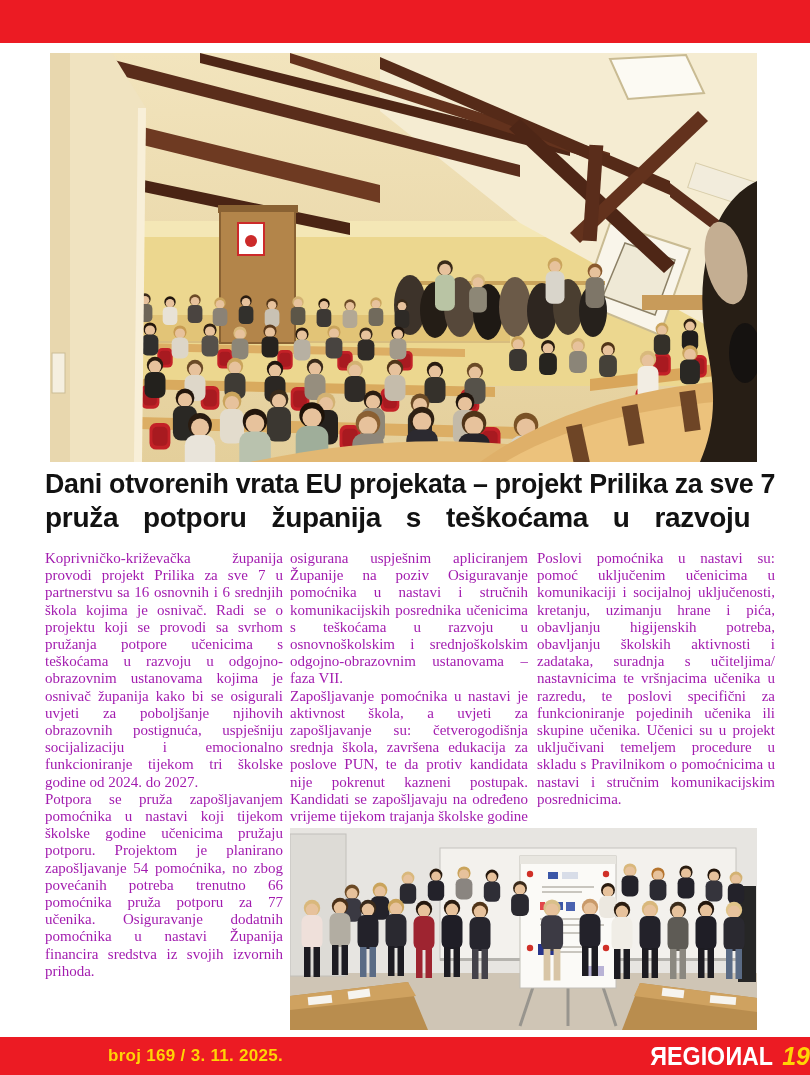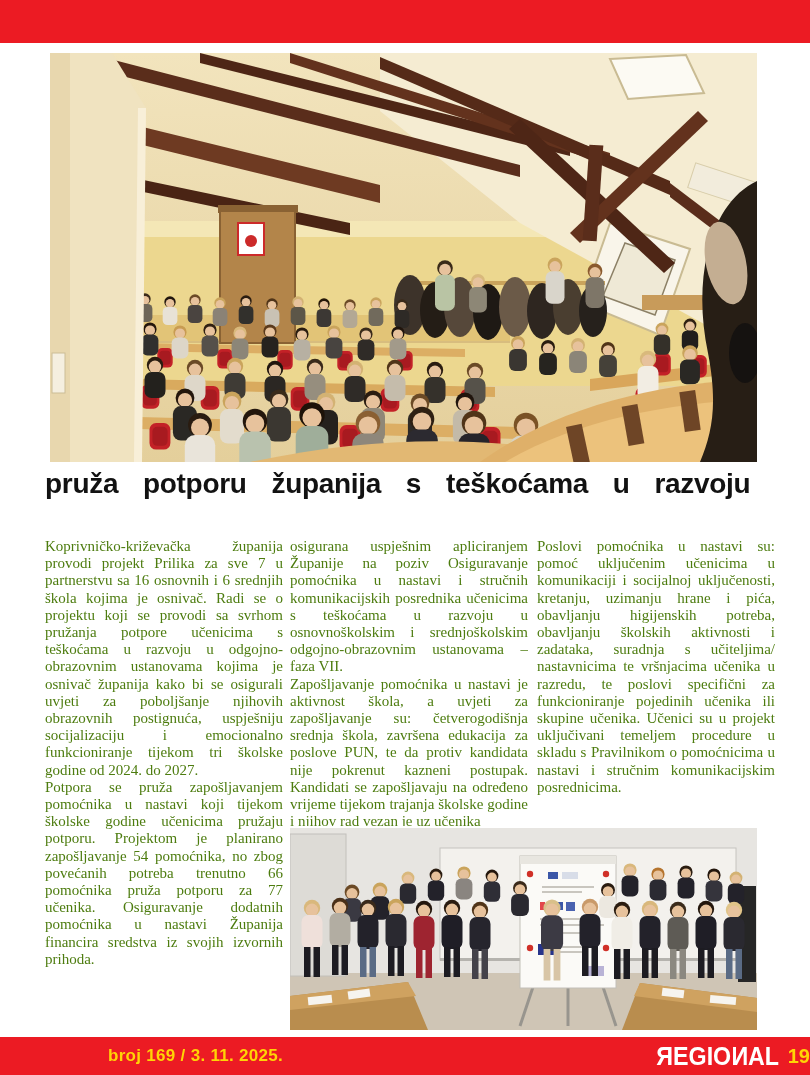--- a/index.html
+++ b/index.html
@@ -7,34 +7,34 @@
         font-family:"Liberation Serif",serif;}
   .topbar{position:absolute;left:0;top:0;width:810px;height:43px;}
   .photo{position:absolute;overflow:hidden;background:#e8d9ae;}
   .photo svg{display:block;}
   #photo-hall{left:50px;top:53px;width:707px;height:409px;}
   #photo-group{left:290px;top:828px;width:467px;height:202px;}
   .headline{position:absolute;left:45px;top:467px;width:730px;color:#121212;
             font-family:"Liberation Sans",sans-serif;font-weight:700;}
   .headline-line{height:34px;line-height:34px;white-space:nowrap;overflow:visible;}
   .headline-line span{display:inline-block;font-size:28px;letter-spacing:-0.3px;white-space:nowrap;}
-  .col{position:absolute;top:538px;width:238px;font-size:15px;line-height:17.2px;
-       text-align:justify;color:#4d7c0f;}
+  .col{position:absolute;top:550px;width:238px;font-size:15px;line-height:17.2px;
+       text-align:justify;color:#a21caf;}
   .col p{margin:0;padding:0;}
   #col1{left:45px;}
   #col2{left:290px;height:288px;overflow:hidden;}
   #col3{left:537px;}
   .footer{position:absolute;left:0;top:1037px;width:810px;height:38px;display:flex;
           align-items:center;font-family:"Liberation Sans",sans-serif;padding-left:18px;}
   .footer .issue{margin-left:90px;font-weight:700;font-size:17px;letter-spacing:0.3px;}
   .footer .right{margin-left:auto;margin-right:18px;display:flex;align-items:center;gap:9px;}
   .footer .logo{font-weight:700;font-size:25px;color:#ffffff;letter-spacing:0px;
                 transform:scaleX(0.93);transform-origin:right center;}
   .footer .logo .flip{display:inline-block;transform:scaleX(-1);}
-  .footer .pageno{font-weight:700;font-size:20px;}
+  .footer .pageno{font-weight:700;font-size:25px;font-style:italic;}
 </style>
 </head>
 <body>
 
 <div class="page">
 
   <div class="topbar" id="topbar" style="background: rgb(236, 27, 35);"></div>
 
   <div class="photo" id="photo-hall">
     <svg width="707" height="409" viewBox="0 0 707 409" xmlns="http://www.w3.org/2000/svg">
@@ -345,20 +345,21 @@
       <g>
         <polygon points="0,0 62,0 96,55 88,409 0,409" fill="#f0e3c0"></polygon>
         <polygon points="88,55 96,55 92,409 84,409" fill="#f8efd8"></polygon>
         <polygon points="0,0 20,0 20,409 0,409" fill="#e8d7ae"></polygon>
         <rect x="2" y="300" width="13" height="40" fill="#f5efe0" stroke="#cbbd96"></rect>
       </g>
     </svg>
   </div>
 
   <div class="headline">
+    <div class="headline-line"><span id="hl1" style="transform: scaleX(0.95675); word-spacing: normal; transform-origin: left center;">Dani otvorenih vrata EU projekata – projekt Prilika za sve 7</span></div>
     <div class="headline-line"><span id="hl2" style="transform: none; word-spacing: 17.3333px;">pruža potporu županija s teškoćama u razvoju</span></div>
   </div>
 
   <div class="col" id="col1">
     <p>Koprivničko-križevačka županija provodi projekt Prilika za sve 7 u partnerstvu sa 16 osnovnih i 6 srednjih škola kojima je osnivač. Radi se o projektu koji se provodi sa svrhom pružanja potpore učenicima s teškoćama u razvoju u odgojno-obrazovnim ustanovama kojima je osnivač županija kako bi se osigurali uvjeti za poboljšanje njihovih obrazovnih postignuća, uspješniju socijalizaciju i emocionalno funkcioniranje tijekom tri školske godine od 2024. do 2027.</p>
     <p>Potpora se pruža zapošljavanjem pomoćnika u nastavi koji tijekom školske godine učenicima pružaju potporu. Projektom je planirano zapošljavanje 54 pomoćnika, no zbog povećanih potreba trenutno 66 pomoćnika pruža potporu za 77 učenika. Osiguravanje dodatnih pomoćnika u nastavi Županija financira sredstva iz svojih izvornih prihoda.</p>
   </div>
   <div class="col" id="col2">
     <p>osigurana uspješnim apliciranjem Županije na poziv Osiguravanje pomoćnika u nastavi i stručnih komunikacijskih posrednika učenicima s teškoćama u razvoju u osnovnoškolskim i srednjoškolskim odgojno-obrazovnim ustanovama – faza VII.</p>
     <p>Zapošljavanje pomoćnika u nastavi je aktivnost škola, a uvjeti za zapošljavanje su: četverogodišnja srednja škola, završena edukacija za poslove PUN, te da protiv kandidata nije pokrenut kazneni postupak. Kandidati se zapošljavaju na određeno vrijeme tijekom trajanja školske godine i njihov rad vezan je uz učenika</p>

